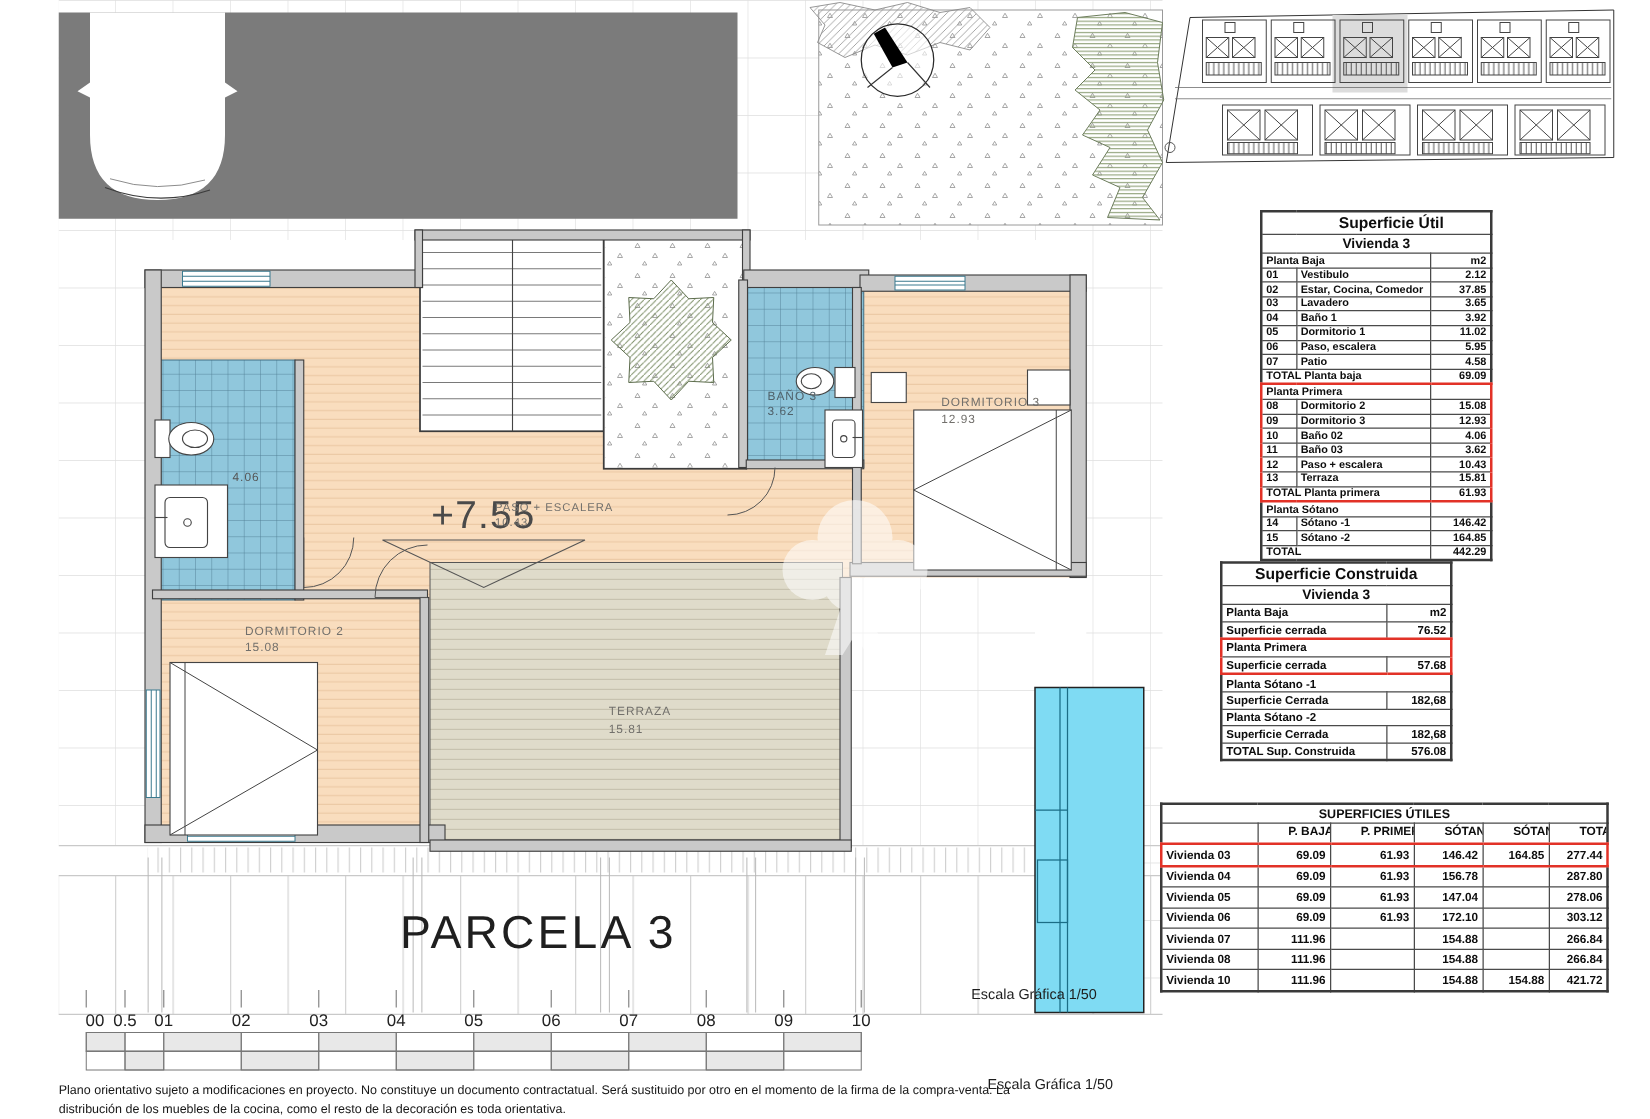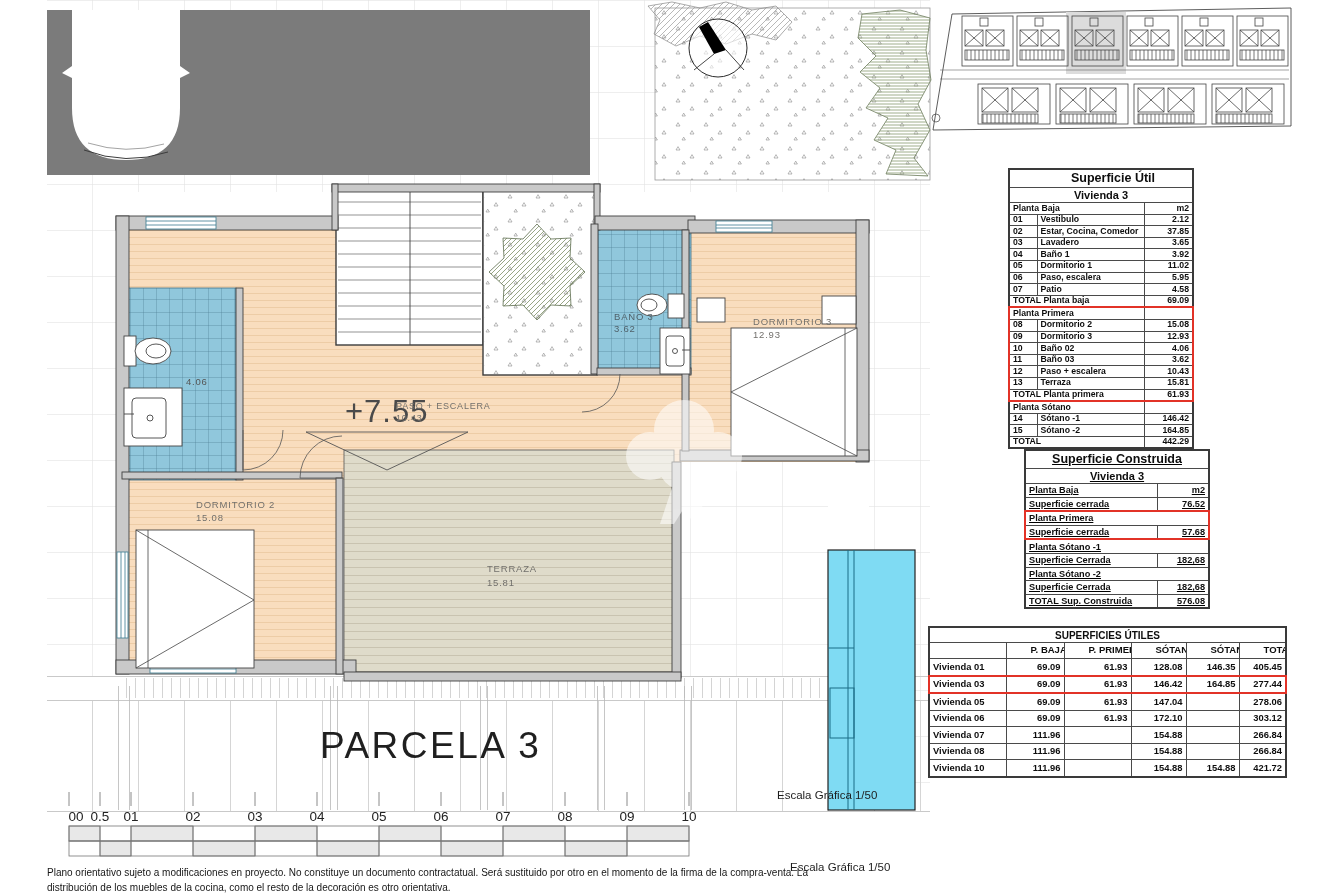--- a/index.html
+++ b/index.html
@@ -13,26 +13,26 @@
                   padding:0 3px;line-height:1.1;overflow:hidden;white-space:nowrap;}
   .tbl th{text-align:center;}
   .tbl td.r{text-align:right;}
   .tbl{border:2px solid #3a3a3a;}
 
   .ta{left:1008px;top:168px;width:186px;}
   .ta .tt1{font-size:12.5px;height:17px;padding-left:27px;}
   .ta .tt2{font-size:11px;height:14px;}
   .ta td{font-size:8.7px;height:10.6px;}
 
-  .tb{left:1024px;top:449px;width:186px;text-decoration:underline;}
+  .tb{left:976px;top:449px;width:186px;}
   .tb .tt1{font-size:12.5px;height:17px;}
   .tb .tt2{font-size:11px;height:14px;}
   .tb td{font-size:9.2px;height:12.6px;}
 
-  .tc{left:928px;top:626px;width:357px;}
+  .tc{left:928px;top:642px;width:357px;}
   .tc .tt1{font-size:10px;height:14px;}
   .tc th.h{font-size:9.5px;height:15px;padding-left:24px;}
   .tc td{font-size:9.4px;height:15.5px;}
 
   
   tr.rt td{border-top:2.5px solid #e23227;}
   tr.rb td{border-bottom:2.5px solid #e23227;margin-left:29px;}
   tr.rs td:first-child{border-left:2.5px solid #e23227;}
   tr.rs td:last-child{border-right:2.5px solid #e23227;}
 
@@ -589,37 +589,37 @@
     <tr>
       <th class="h"></th>
       <th class="h">P. BAJA</th>
       <th class="h">P. PRIMERA</th>
       <th class="h">SÓTANO -1</th>
       <th class="h">SÓTANO -2</th>
       <th class="h">TOTAL</th>
     </tr>
   </thead>
   <tbody>
-        <tr>
-          <td>Vivienda 01</td>
-          <td class="r">69.09</td>
-          <td class="r">61.93</td>
-          <td class="r">128.08</td>
-          <td class="r">146.35</td>
-          <td class="r">405.45</td>
-        </tr>
         <tr class="rs rt rb">
           <td>Vivienda 03</td>
           <td class="r">69.09</td>
           <td class="r">61.93</td>
           <td class="r">146.42</td>
           <td class="r">164.85</td>
           <td class="r">277.44</td>
         </tr>
         <tr>
+          <td>Vivienda 04</td>
+          <td class="r">69.09</td>
+          <td class="r">61.93</td>
+          <td class="r">156.78</td>
+          <td></td>
+          <td class="r">287.80</td>
+        </tr>
+        <tr>
           <td>Vivienda 05</td>
           <td class="r">69.09</td>
           <td class="r">61.93</td>
           <td class="r">147.04</td>
           <td></td>
           <td class="r">278.06</td>
         </tr>
         <tr>
           <td>Vivienda 06</td>
           <td class="r">69.09</td>
@@ -649,15 +649,15 @@
           <td class="r">111.96</td>
           <td></td>
           <td class="r">154.88</td>
           <td class="r">154.88</td>
           <td class="r">421.72</td>
         </tr>
       </tbody>
 </table>
 
 <div class="footer f1">Plano orientativo sujeto a modificaciones en proyecto. No constituye un documento contractatual. Será sustituido por otro en el momento de la firma de la compra-venta. La</div>
-<div class="footer f2">distribución de los muebles de la cocina, como el resto de la decoración es otro orientativa.</div>
+<div class="footer f2">distribución de los muebles de la cocina, como el resto de la decoración es toda orientativa.</div>
 
 </div>
 
 </body></html>

